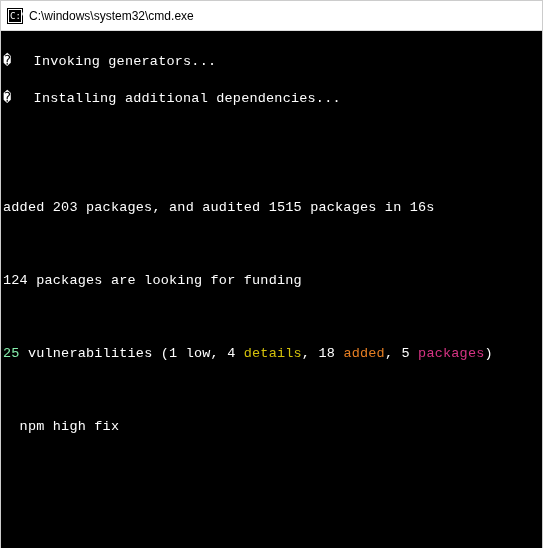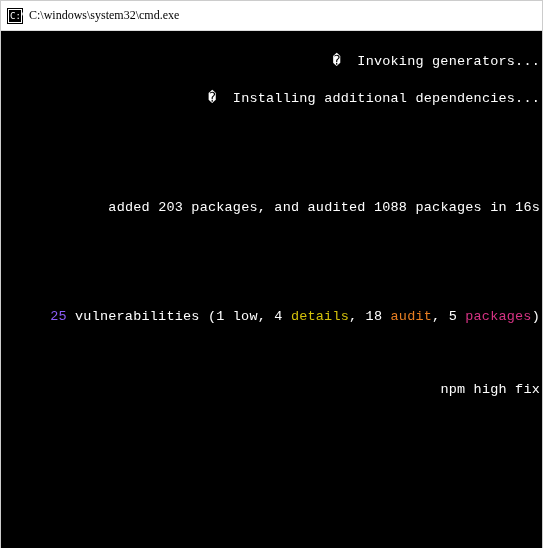--- a/index.html
+++ b/index.html
@@ -25,41 +25,41 @@
   }
   .titlebar-icon {
     width: 16px;
     height: 16px;
     display: inline-flex;
     align-items: center;
     justify-content: center;
   }
   .titlebar-icon svg { display: block; }
   .titlebar-text {
-    font-family: Liberation Serif, serif;
+    font-family: Liberation Sans, sans-serif;
     font-size: 12px;
     color: #000;
   }
   .terminal {
     background: #000;
     color: #fff;
     font-size: 13.5px;
     line-height: 1.35;
     padding: 4px 2px 40px 2px;
     min-height: 516px;
     white-space: pre;
     letter-spacing: 0.2px;
   }
-  .line { display: block; text-align: right; }
+  .line { display: block; }
   .diamond {
     color: #fff;
     display: inline-block;
     width: 14px;
   }
-  .red { color: #8b5cf6; }
+  .red { color: #86efac; }
   .orange { color: #e67e22; }
   .magenta { color: #d63384; }
   .yellow { color: #d4c10b; }
 </style>
 </head>
 <body>
 
 <div class="window">
   <div class="titlebar">
     <span class="titlebar-icon">
@@ -71,24 +71,25 @@
       </svg>
     </span>
     <span class="titlebar-text">C:\windows\system32\cmd.exe</span>
   </div>
 
   <div class="terminal">
 <span class="line"><span class="diamond">�</span>  <span>Invoking generators...</span></span>
 <span class="line"><span class="diamond">�</span>  <span>Installing additional dependencies...</span></span>
 <span class="line"> </span>
 <span class="line"> </span>
-<span class="line">added 203 packages, and audited 1088 packages in 16s</span>
+<span class="line">added 203 packages, and audited 1515 packages in 16s</span>
 <span class="line"> </span>
+<span class="line">124 packages are looking for funding</span>
 <span class="line"> </span>
-<span class="line"><span class="red">25</span><span> vulnerabilities (1 low, 4 </span><span class="yellow">details</span><span>, 18 </span><span class="orange">audit</span><span>, 5 </span><span class="magenta">packages</span><span>)</span></span>
+<span class="line"><span class="red">25</span><span> vulnerabilities (1 low, 4 </span><span class="yellow">details</span><span>, 18 </span><span class="orange">added</span><span>, 5 </span><span class="magenta">packages</span><span>)</span></span>
 <span class="line"> </span>
 <span class="line">  npm high fix</span>
 <span class="line"> </span>
 
 
 
 
 
 
 

